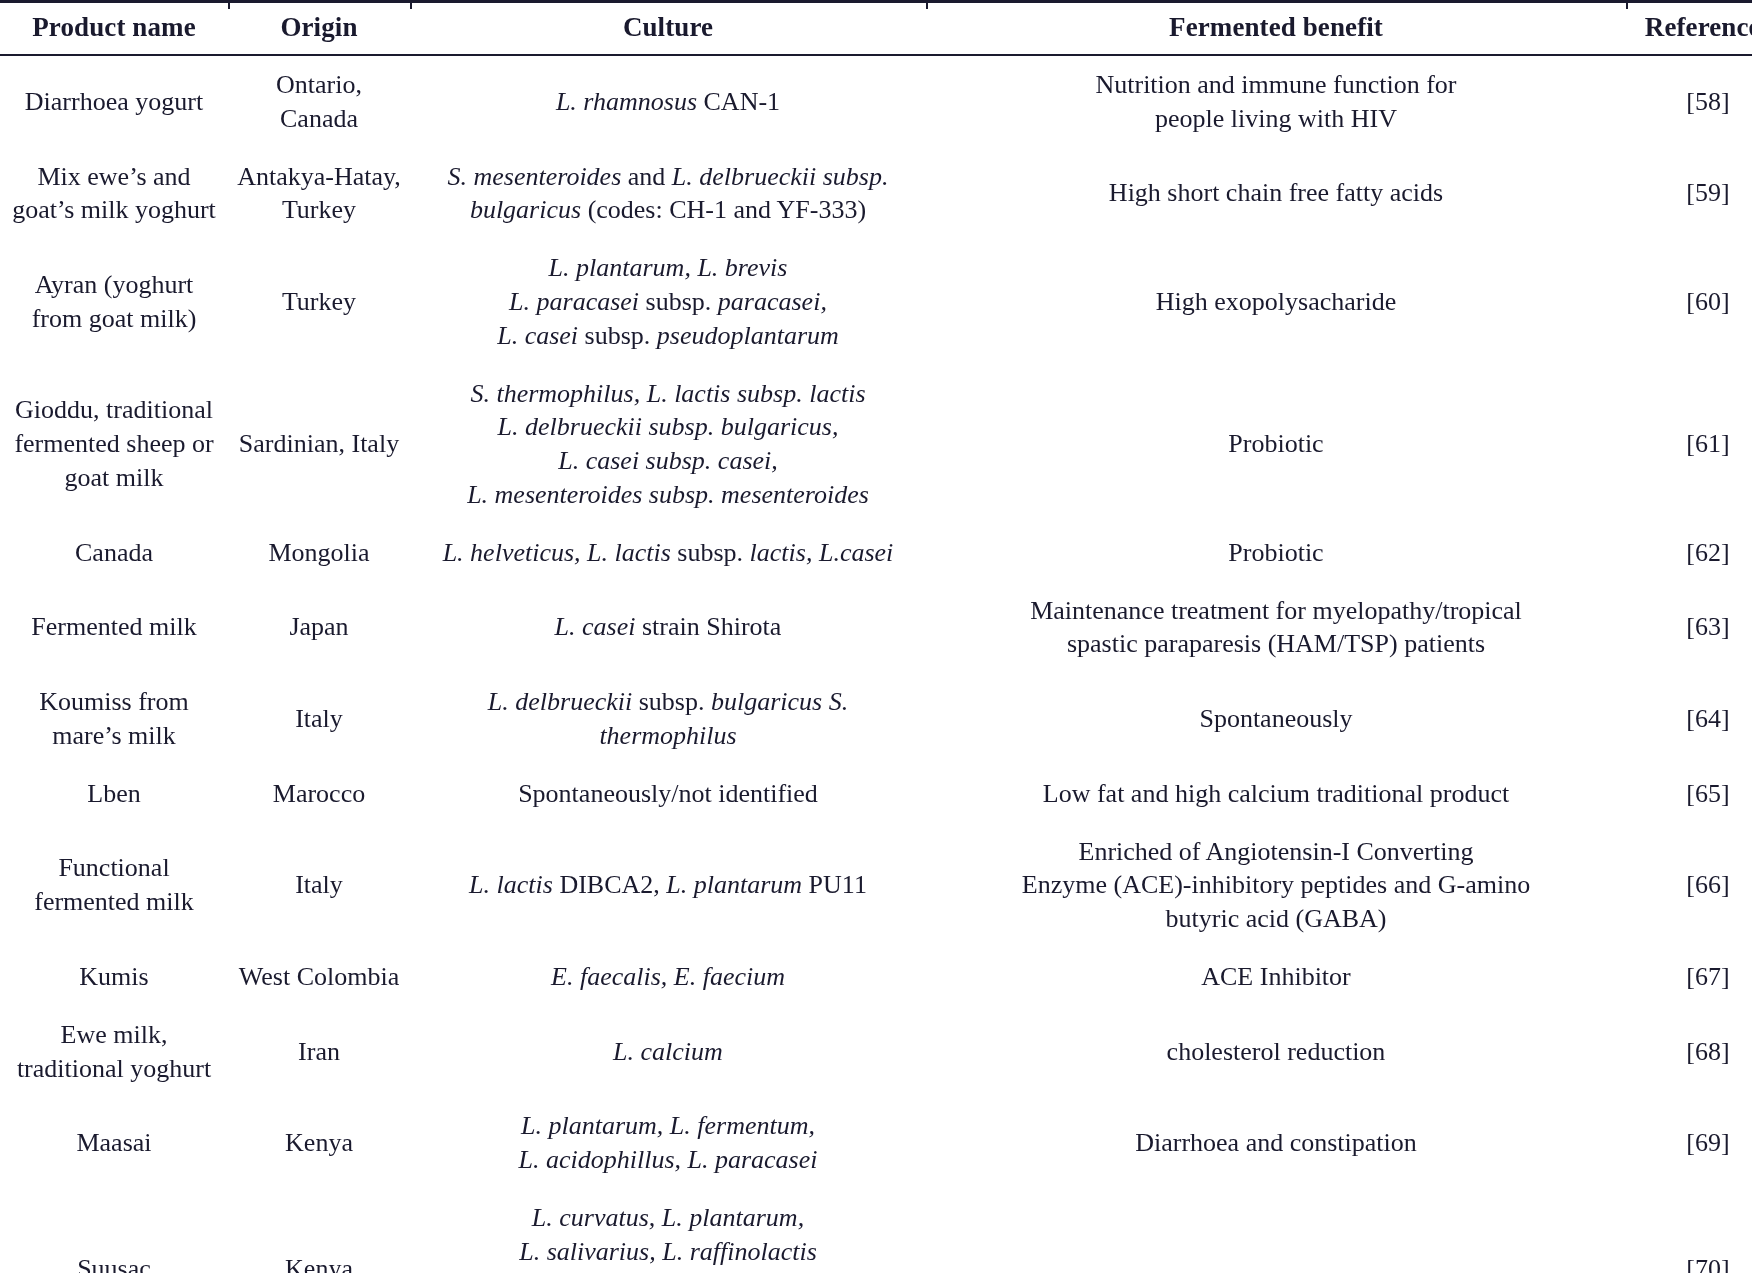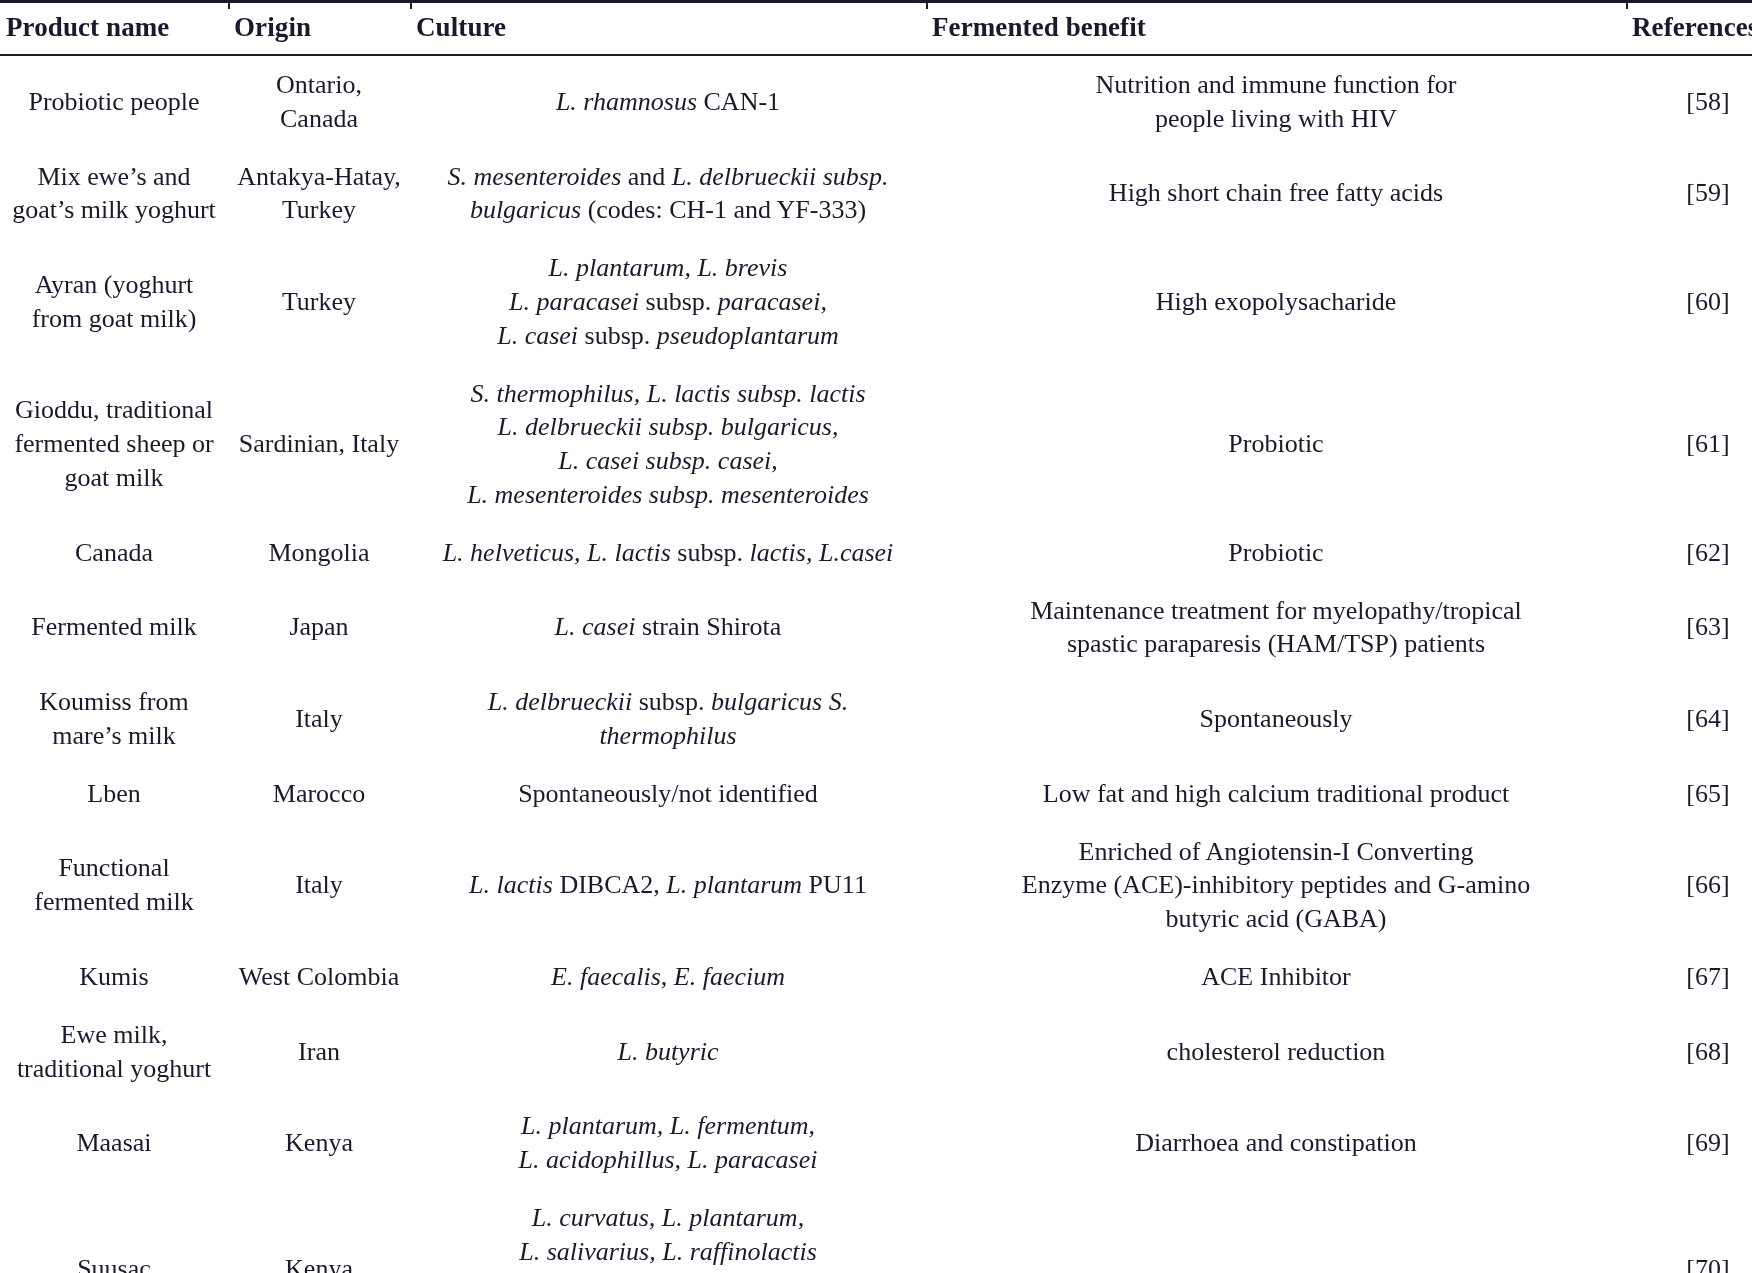--- a/index.html
+++ b/index.html
@@ -45,21 +45,21 @@
   .tick {
     position: absolute;
     width: 2px;
     height: 9px;
     background: #1a1a2e;
   }
 
   thead th {
     font-weight: bold;
     font-size: 27px;
-    text-align: left;
+    text-align: center;
     vertical-align: middle;
     padding: 9px 6px 11px 6px;
     letter-spacing: 0.1px;
   }
 
   tbody td {
     text-align: center;
     vertical-align: middle;
     font-size: 26px;
     line-height: 1.30;
@@ -106,21 +106,21 @@
         <th class="th-benefit">Fermented benefit</th>
         <th class="th-reference">References</th>
       </tr>
       <tr class="rule-row">
         <td class="rule-thin" colspan="5"></td>
       </tr>
     </thead>
 
     <tbody id="tbody">
         <tr>
-          <td class="cell-product">Probiotic people</td>
+          <td class="cell-product">Diarrhoea yogurt</td>
           <td class="cell-origin">Ontario, Canada</td>
           <td class="cell-culture"><i>L. rhamnosus</i> CAN-1</td>
           <td class="cell-benefit">Nutrition and immune function for<br>people living with HIV</td>
           <td class="cell-reference">[58]</td>
         </tr>
         <tr>
           <td class="cell-product">Mix ewe’s and<br>goat’s milk yoghurt</td>
           <td class="cell-origin">Antakya-Hatay,<br>Turkey</td>
           <td class="cell-culture"><i>S. mesenteroides</i> and <i>L. delbrueckii subsp.<br>bulgaricus</i> (codes: CH-1 and YF-333)</td>
           <td class="cell-benefit">High short chain free fatty acids</td>
@@ -178,21 +178,21 @@
         <tr>
           <td class="cell-product">Kumis</td>
           <td class="cell-origin">West Colombia</td>
           <td class="cell-culture"><i>E. faecalis, E. faecium</i></td>
           <td class="cell-benefit">ACE Inhibitor</td>
           <td class="cell-reference">[67]</td>
         </tr>
         <tr>
           <td class="cell-product">Ewe milk,<br>traditional yoghurt</td>
           <td class="cell-origin">Iran</td>
-          <td class="cell-culture"><i>L. butyric</i></td>
+          <td class="cell-culture"><i>L. calcium</i></td>
           <td class="cell-benefit">cholesterol reduction</td>
           <td class="cell-reference">[68]</td>
         </tr>
         <tr>
           <td class="cell-product">Maasai</td>
           <td class="cell-origin">Kenya</td>
           <td class="cell-culture"><i>L. plantarum, L. fermentum,</i><br><i>L. acidophillus, L. paracasei</i></td>
           <td class="cell-benefit">Diarrhoea and constipation</td>
           <td class="cell-reference">[69]</td>
         </tr>

